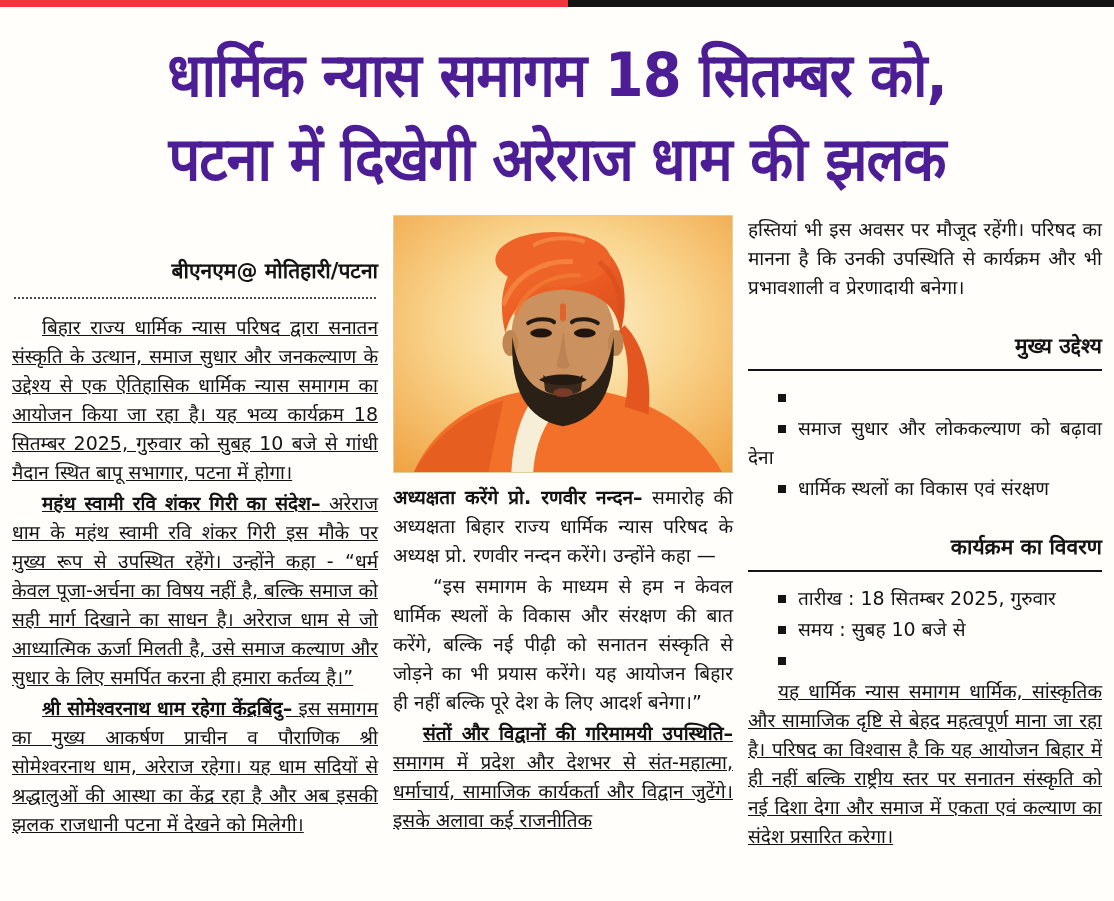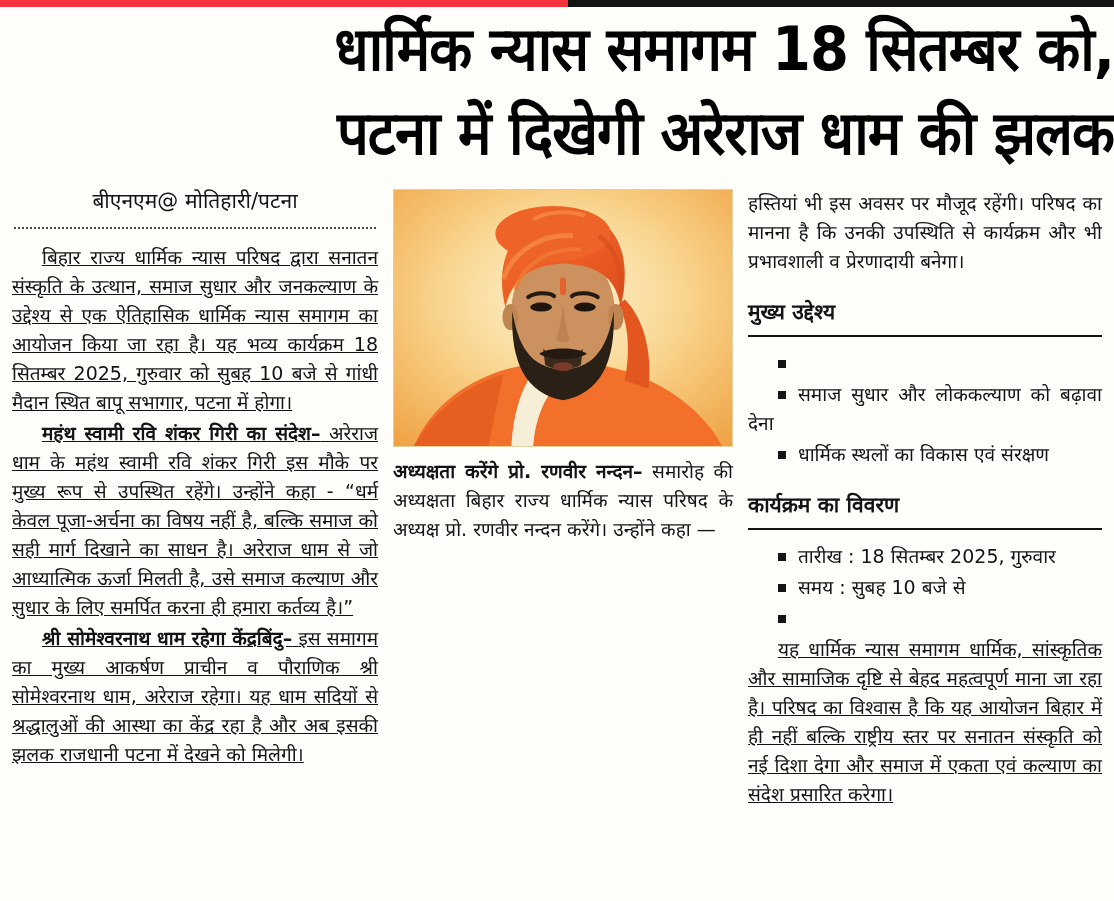--- a/index.html
+++ b/index.html
@@ -9,61 +9,62 @@
     font-family:"DejaVu Sans","Liberation Sans",sans-serif;
     position:relative;
   }
   
   .topbar{display:flex;height:7px;width:1114px;}
   .topbar .seg-red{width:568px;height:7px;}
   .topbar .seg-black{flex:1;height:7px;}
 
   
   .headline{
-    text-align:right;
-    font-weight:800;letter-spacing:-1px;color:#000000;
+    margin-top:26px;text-align:center;
+    font-weight:800;letter-spacing:-1px;color:#4c1d95;
   }
   .headline .hl-line{
     font-size:56px;line-height:84px;white-space:nowrap;
     transform:scaleY(1.08);
   }
 
   
   .cols{
     display:flex;gap:15px;padding:6px 12px 0 12px;
     text-align:justify;
   }
   .col{font-size:19px;line-height:29px;}
   .col-left{width:366px;flex:0 0 366px;}
   .col-mid{width:340px;flex:0 0 340px;}
   .col-right{width:354px;flex:0 0 354px;}
 
   .byline{
-    font-weight:normal;text-align:center;font-size:21px;
+    font-weight:bold;text-align:right;font-size:21px;
     padding:6px 0 10px 0;
+    margin-top:44px;
   }
   .dotted-rule{
     border-bottom:2px dotted #4a4a4a;height:1px;margin:0 2px 14px 2px;
   }
 
   p{margin:0 0 2px 0;}
   .indent{text-indent:30px;text-decoration:underline;}
   .lead{font-weight:bold;}
 
   
   .photo-wrap{
     width:340px;height:258px;margin:8px 0 10px 0;
     border:1px solid #e4cf9f;box-sizing:border-box;
   }
   .photo-wrap svg{display:block;width:100%;height:100%;}
 
   
   .sec-head{
-    font-weight:bold;text-align:left;font-size:21px;
-    margin-top:16px;padding:6px 0 8px 0;text-indent:0;
+    font-weight:bold;text-align:right;font-size:21px;
+    margin-top:24px;padding:6px 0 8px 0;text-indent:0;
   }
   .sec-rule{border-bottom:2.5px solid #141414;margin:0 0 12px 0;}
 
   .bullet{text-indent:30px;}
   .sq{
     display:inline-block;width:8px;height:8px;background:#141414;
     margin-right:12px;vertical-align:2px;
   }
   .quote{text-indent:40px;}
 </style>
@@ -139,20 +140,22 @@
 
         <path d="M112,118 C100,70 120,30 168,24 C220,18 242,60 228,118 C224,92 210,76 170,74 C132,76 118,94 112,118 Z" fill="url(#turbanGrad)"></path>
         <ellipse cx="160" cy="44" rx="58" ry="28" fill="#ee6328"></ellipse>
         <path d="M110,90 C120,60 150,44 180,46" stroke="#f58a44" stroke-width="5" fill="none" opacity="0.8"></path>
         <path d="M122,100 C132,72 158,58 188,60" stroke="#f07b35" stroke-width="4" fill="none" opacity="0.8"></path>
         <path d="M206,46 C222,58 230,80 228,104" stroke="#d94e1d" stroke-width="5" fill="none" opacity="0.7"></path>
         <path d="M140,30 C152,22 176,20 192,26" stroke="#f58a44" stroke-width="4" fill="none" opacity="0.8"></path>
       </svg>
     </div>
     <p><span class="lead">अध्यक्षता करेंगे प्रो. रणवीर नन्दन–</span> <span>समारोह की अध्यक्षता बिहार राज्य धार्मिक न्यास परिषद के अध्यक्ष प्रो. रणवीर नन्दन करेंगे। उन्होंने कहा —</span></p>
+    <p class="quote">“इस समागम के माध्यम से हम न केवल धार्मिक स्थलों के विकास और संरक्षण की बात करेंगे, बल्कि नई पीढ़ी को सनातन संस्कृति से जोड़ने का भी प्रयास करेंगे। यह आयोजन बिहार ही नहीं बल्कि पूरे देश के लिए आदर्श बनेगा।”</p>
+    <p class="indent"><span class="lead">संतों और विद्वानों की गरिमामयी उपस्थिति–</span> <span>समागम में प्रदेश और देशभर से संत-महात्मा, धर्माचार्य, सामाजिक कार्यकर्ता और विद्वान जुटेंगे। इसके अलावा कई राजनीतिक</span></p>
   </div>
 
   <div class="col col-right">
     <p style="padding-top:8px;">हस्तियां भी इस अवसर पर मौजूद रहेंगी। परिषद का मानना है कि उनकी उपस्थिति से कार्यक्रम और भी प्रभावशाली व प्रेरणादायी बनेगा।</p>
 
     <div class="sec-head">मुख्य उद्देश्य</div>
     <div class="sec-rule"></div>
 
     <p class="bullet"><span class="sq"></span></p>
     <p class="bullet"><span class="sq"></span><span>समाज सुधार और लोककल्याण को बढ़ावा देना</span></p>

